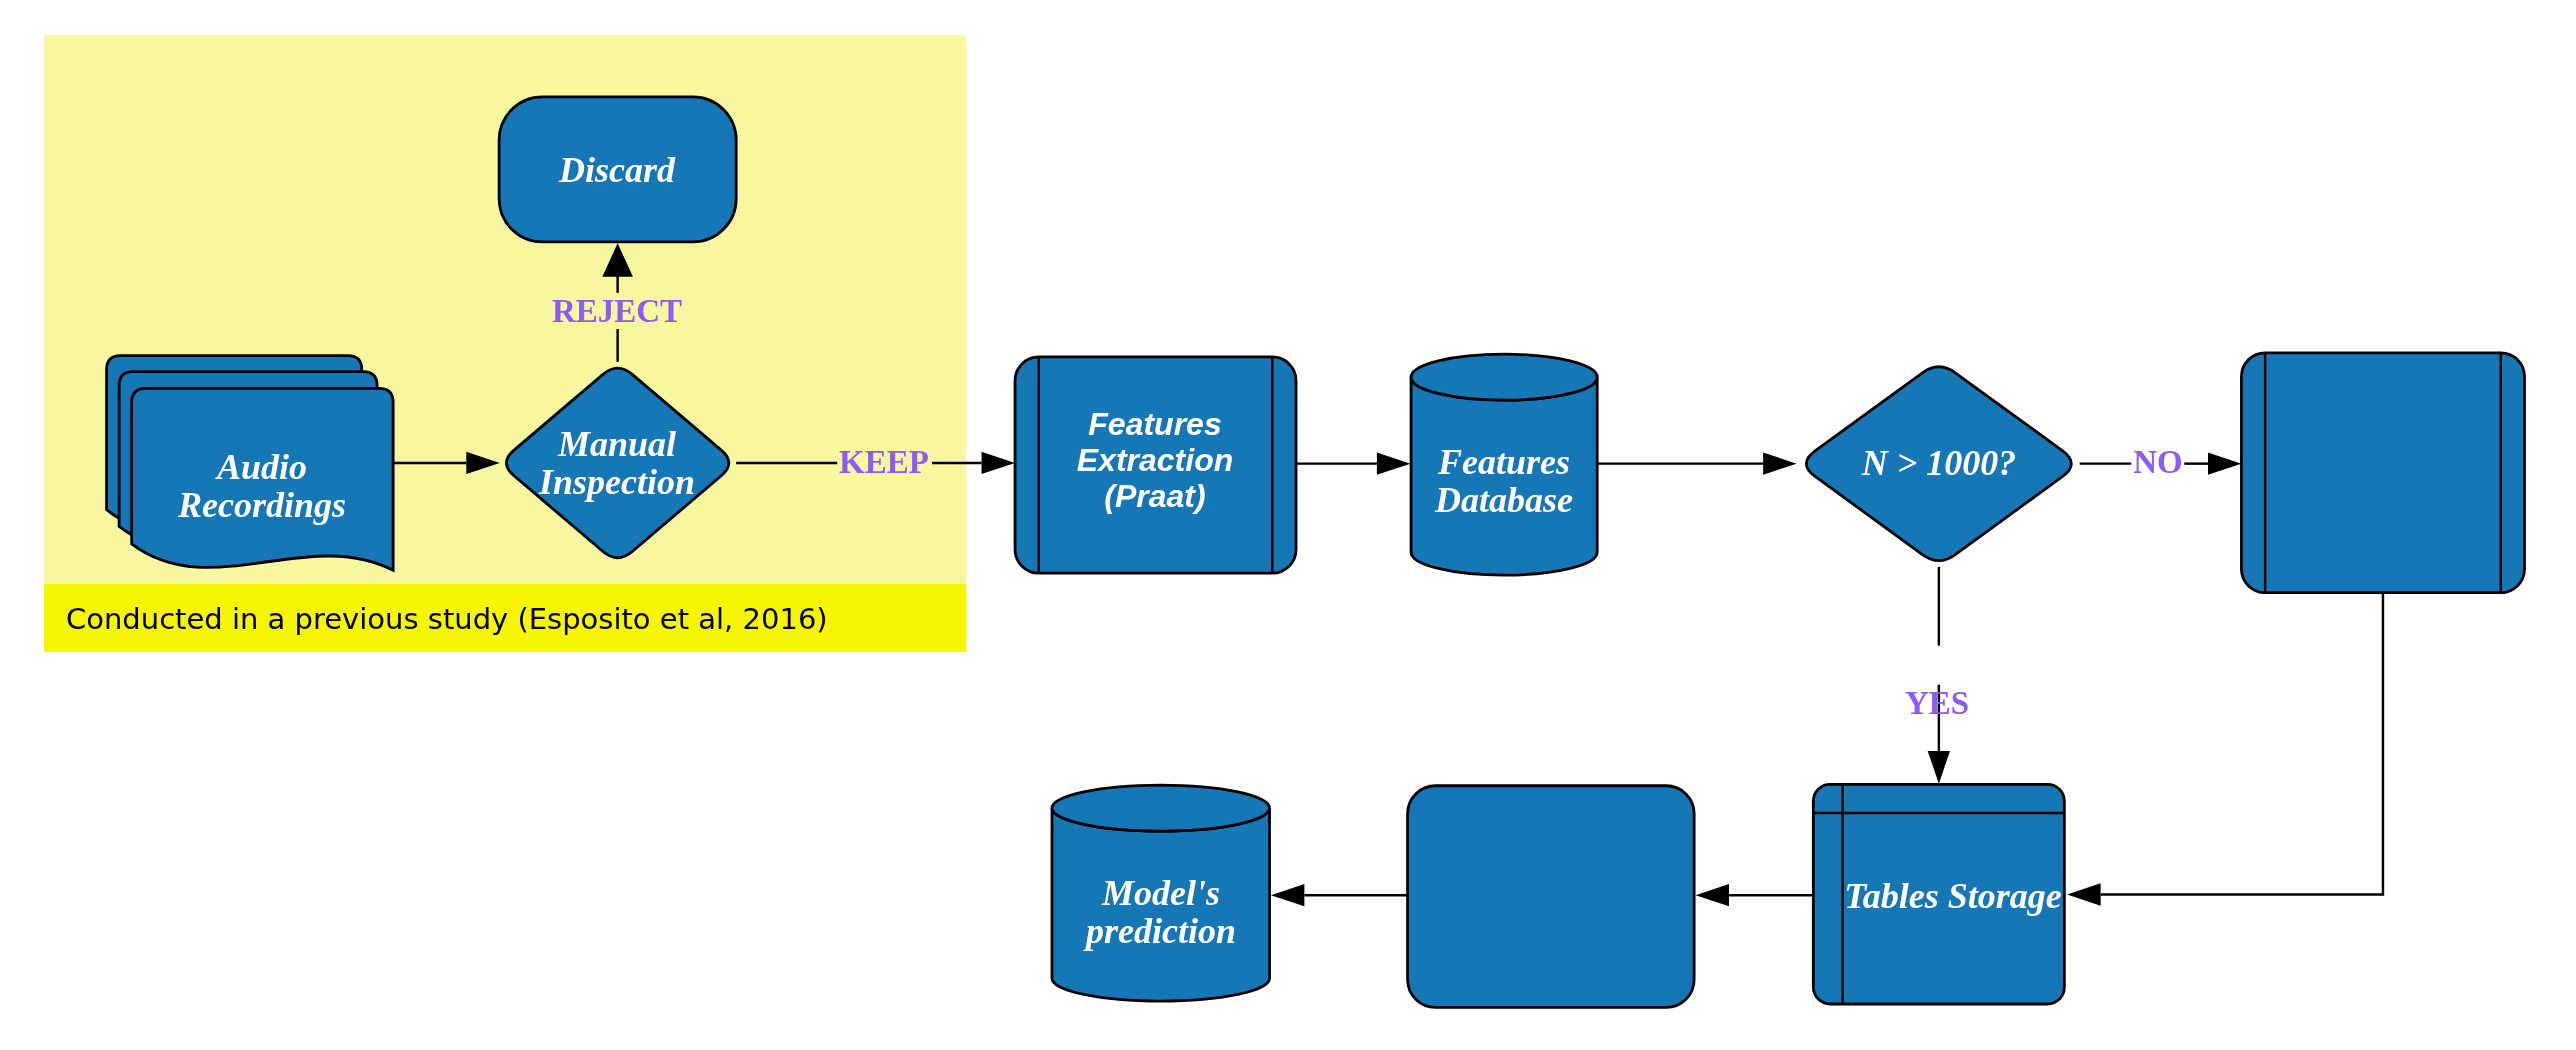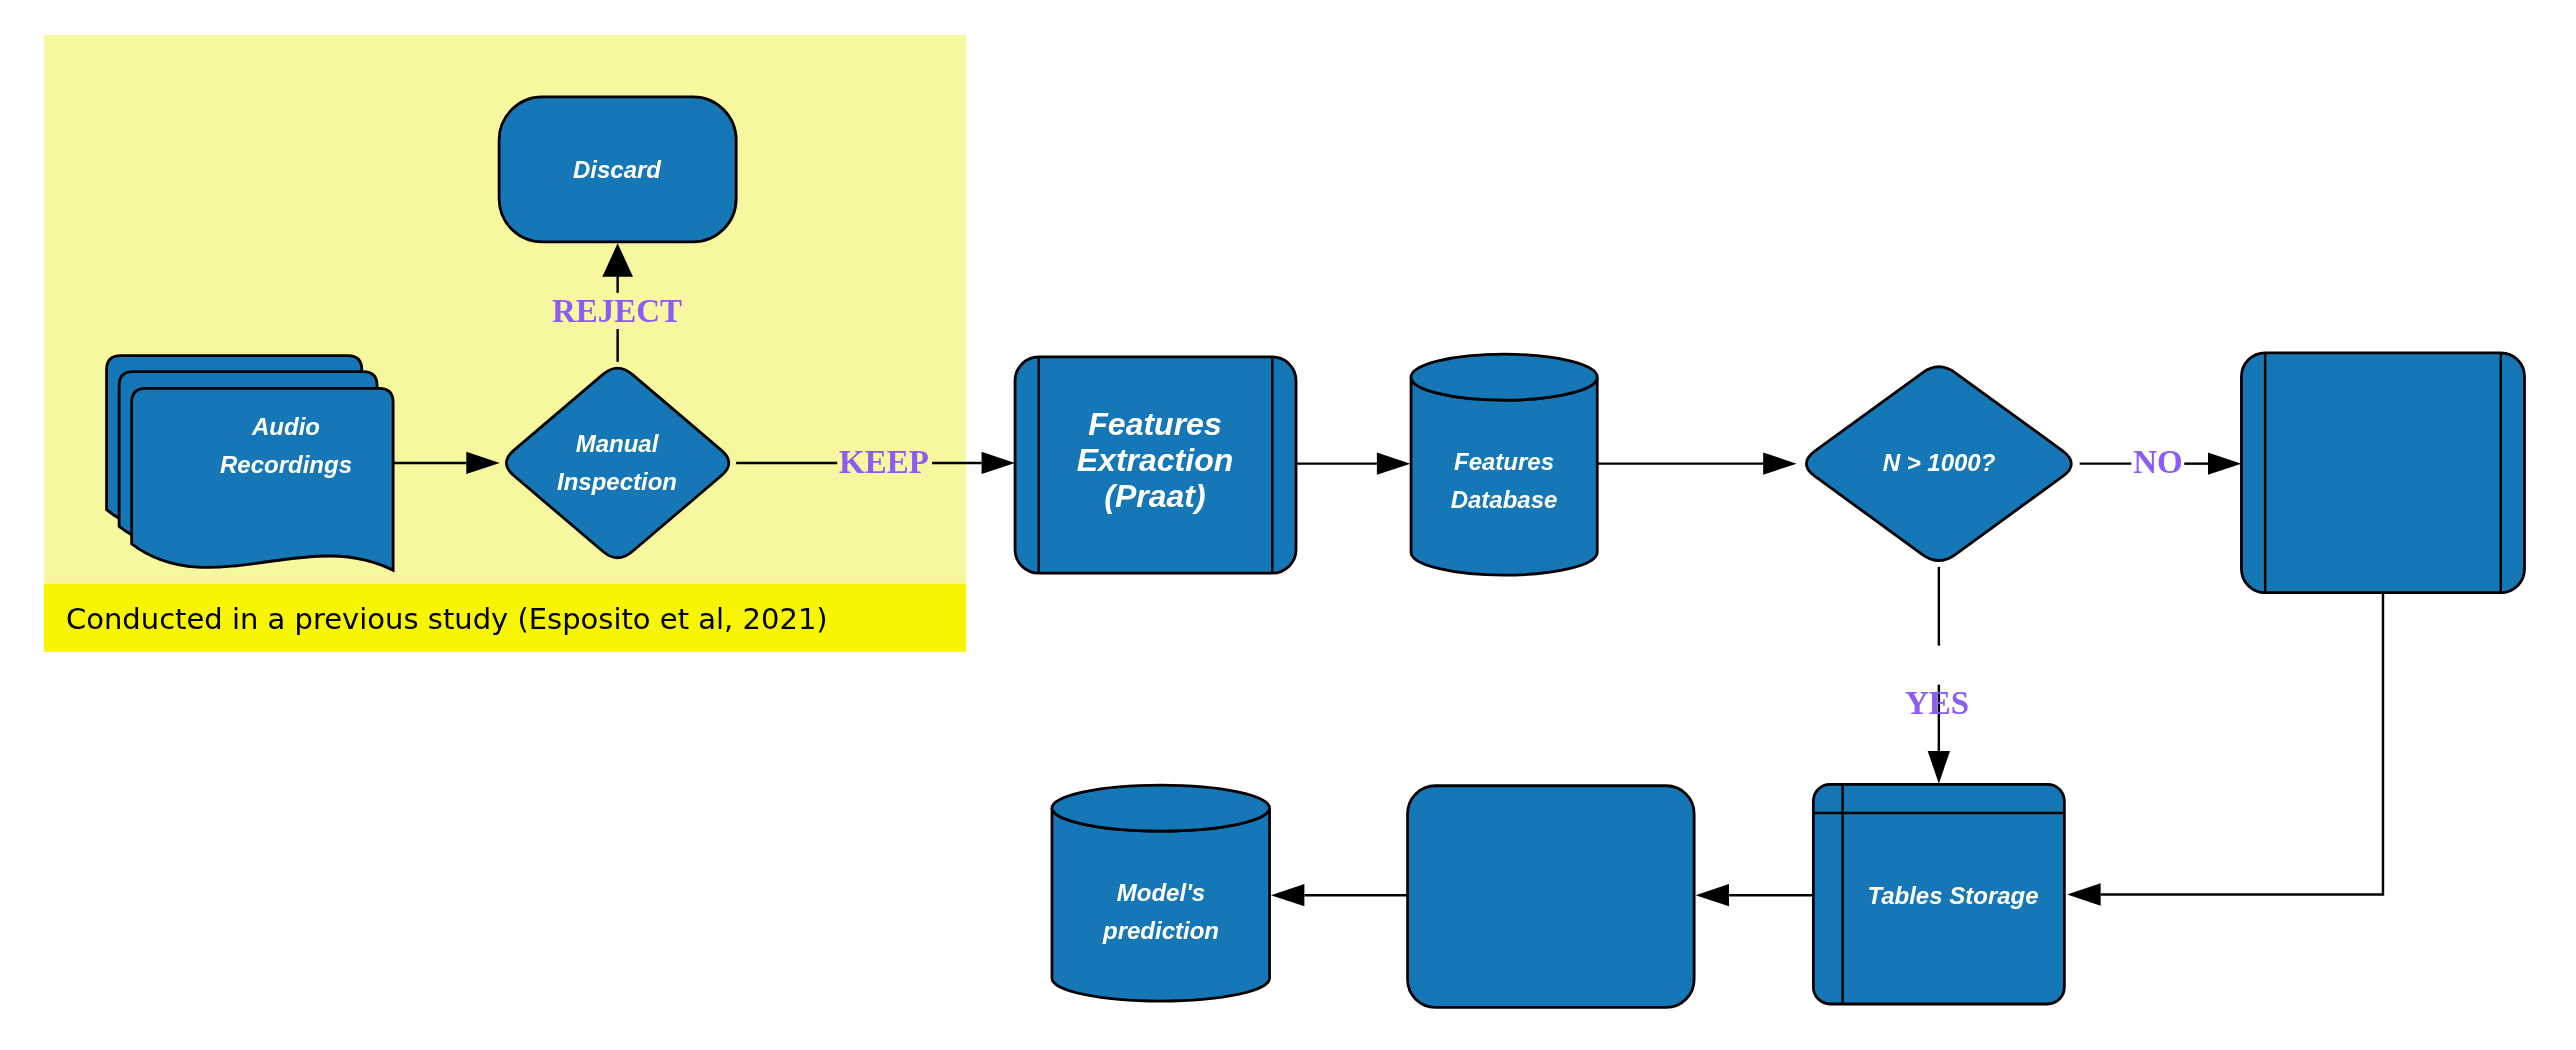--- a/index.html
+++ b/index.html
@@ -19,24 +19,24 @@
 
   .label {
     position:absolute;
     transform:translate(-50%,-50%);
     text-align:center;
     white-space:pre-line;
     pointer-events:none;
   }
   .node-label {
     color:var(--node-text);
-    font-family:Liberation Sans, sans-serif;
+    font-family:Liberation Serif, serif;
     font-style:italic;
     font-weight:bold;
-    font-size:24px;
+    font-size:36px;
     line-height:38px;
   }
   .node-label.sans {
     font-family:"Liberation Sans", sans-serif;
     font-size:32px;
     line-height:36px;
   }
   .edge-label {
     color:#8b5cf6;
     font-family:"Liberation Serif", serif;
@@ -133,36 +133,36 @@
 
     <line class="conn" x1="2018" y1="1284" x2="1870" y2="1284"></line>
     <path class="arrowhead" d="M 1822,1284 L 1870,1268 L 1870,1300 Z"></path>
 
     <g>
       <path class="shape" d="M 1508,1159 A 156,33 0 0 0 1820,1159 L 1820,1403 A 156,33 0 0 1 1508,1403 Z"></path>
       <ellipse class="shape" cx="1664" cy="1159" rx="156" ry="33"></ellipse>
     </g>
   </svg>
 
-  <div class="label node-label" style="left:262px; top:446px;margin-left:24px;">Audio
+  <div class="label node-label" style="left:262px; top:486px;">Audio
 Recordings</div>
   <div class="label node-label" style="left:617px; top:463px;">Manual
 Inspection</div>
   <div class="label node-label" style="left:617px; top:170px;">Discard</div>
   <div class="label node-label sans" style="left:1155px; top:460px;">Features
 Extraction
 (Praat)</div>
   <div class="label node-label" style="left:1504px; top:481px;">Features
 Database</div>
   <div class="label node-label" style="left:1939px; top:463px;">N &gt; 1000?</div>
   <div class="label node-label" style="left:1953px; top:896px;">Tables Storage</div>
   <div class="label node-label" style="left:1161px; top:912px;">Model's
 prediction</div>
 
   <div class="label edge-label" style="left:617px;  top:311px;">REJECT</div>
   <div class="label edge-label" style="left:884px; top:462px;">KEEP</div>
   <div class="label edge-label" style="left:2158px; top:462px;">NO</div>
   <div class="label edge-label" style="left:1937px; top:665px;margin-top:38px;">YES</div>
 
-  <div class="caption" style="left:66px; top:619px;">Conducted in a previous study (Esposito et al, 2021)</div>
+  <div class="caption" style="left:66px; top:619px;">Conducted in a previous study (Esposito et al, 2016)</div>
 
 </div>
 
 
 </body></html>

